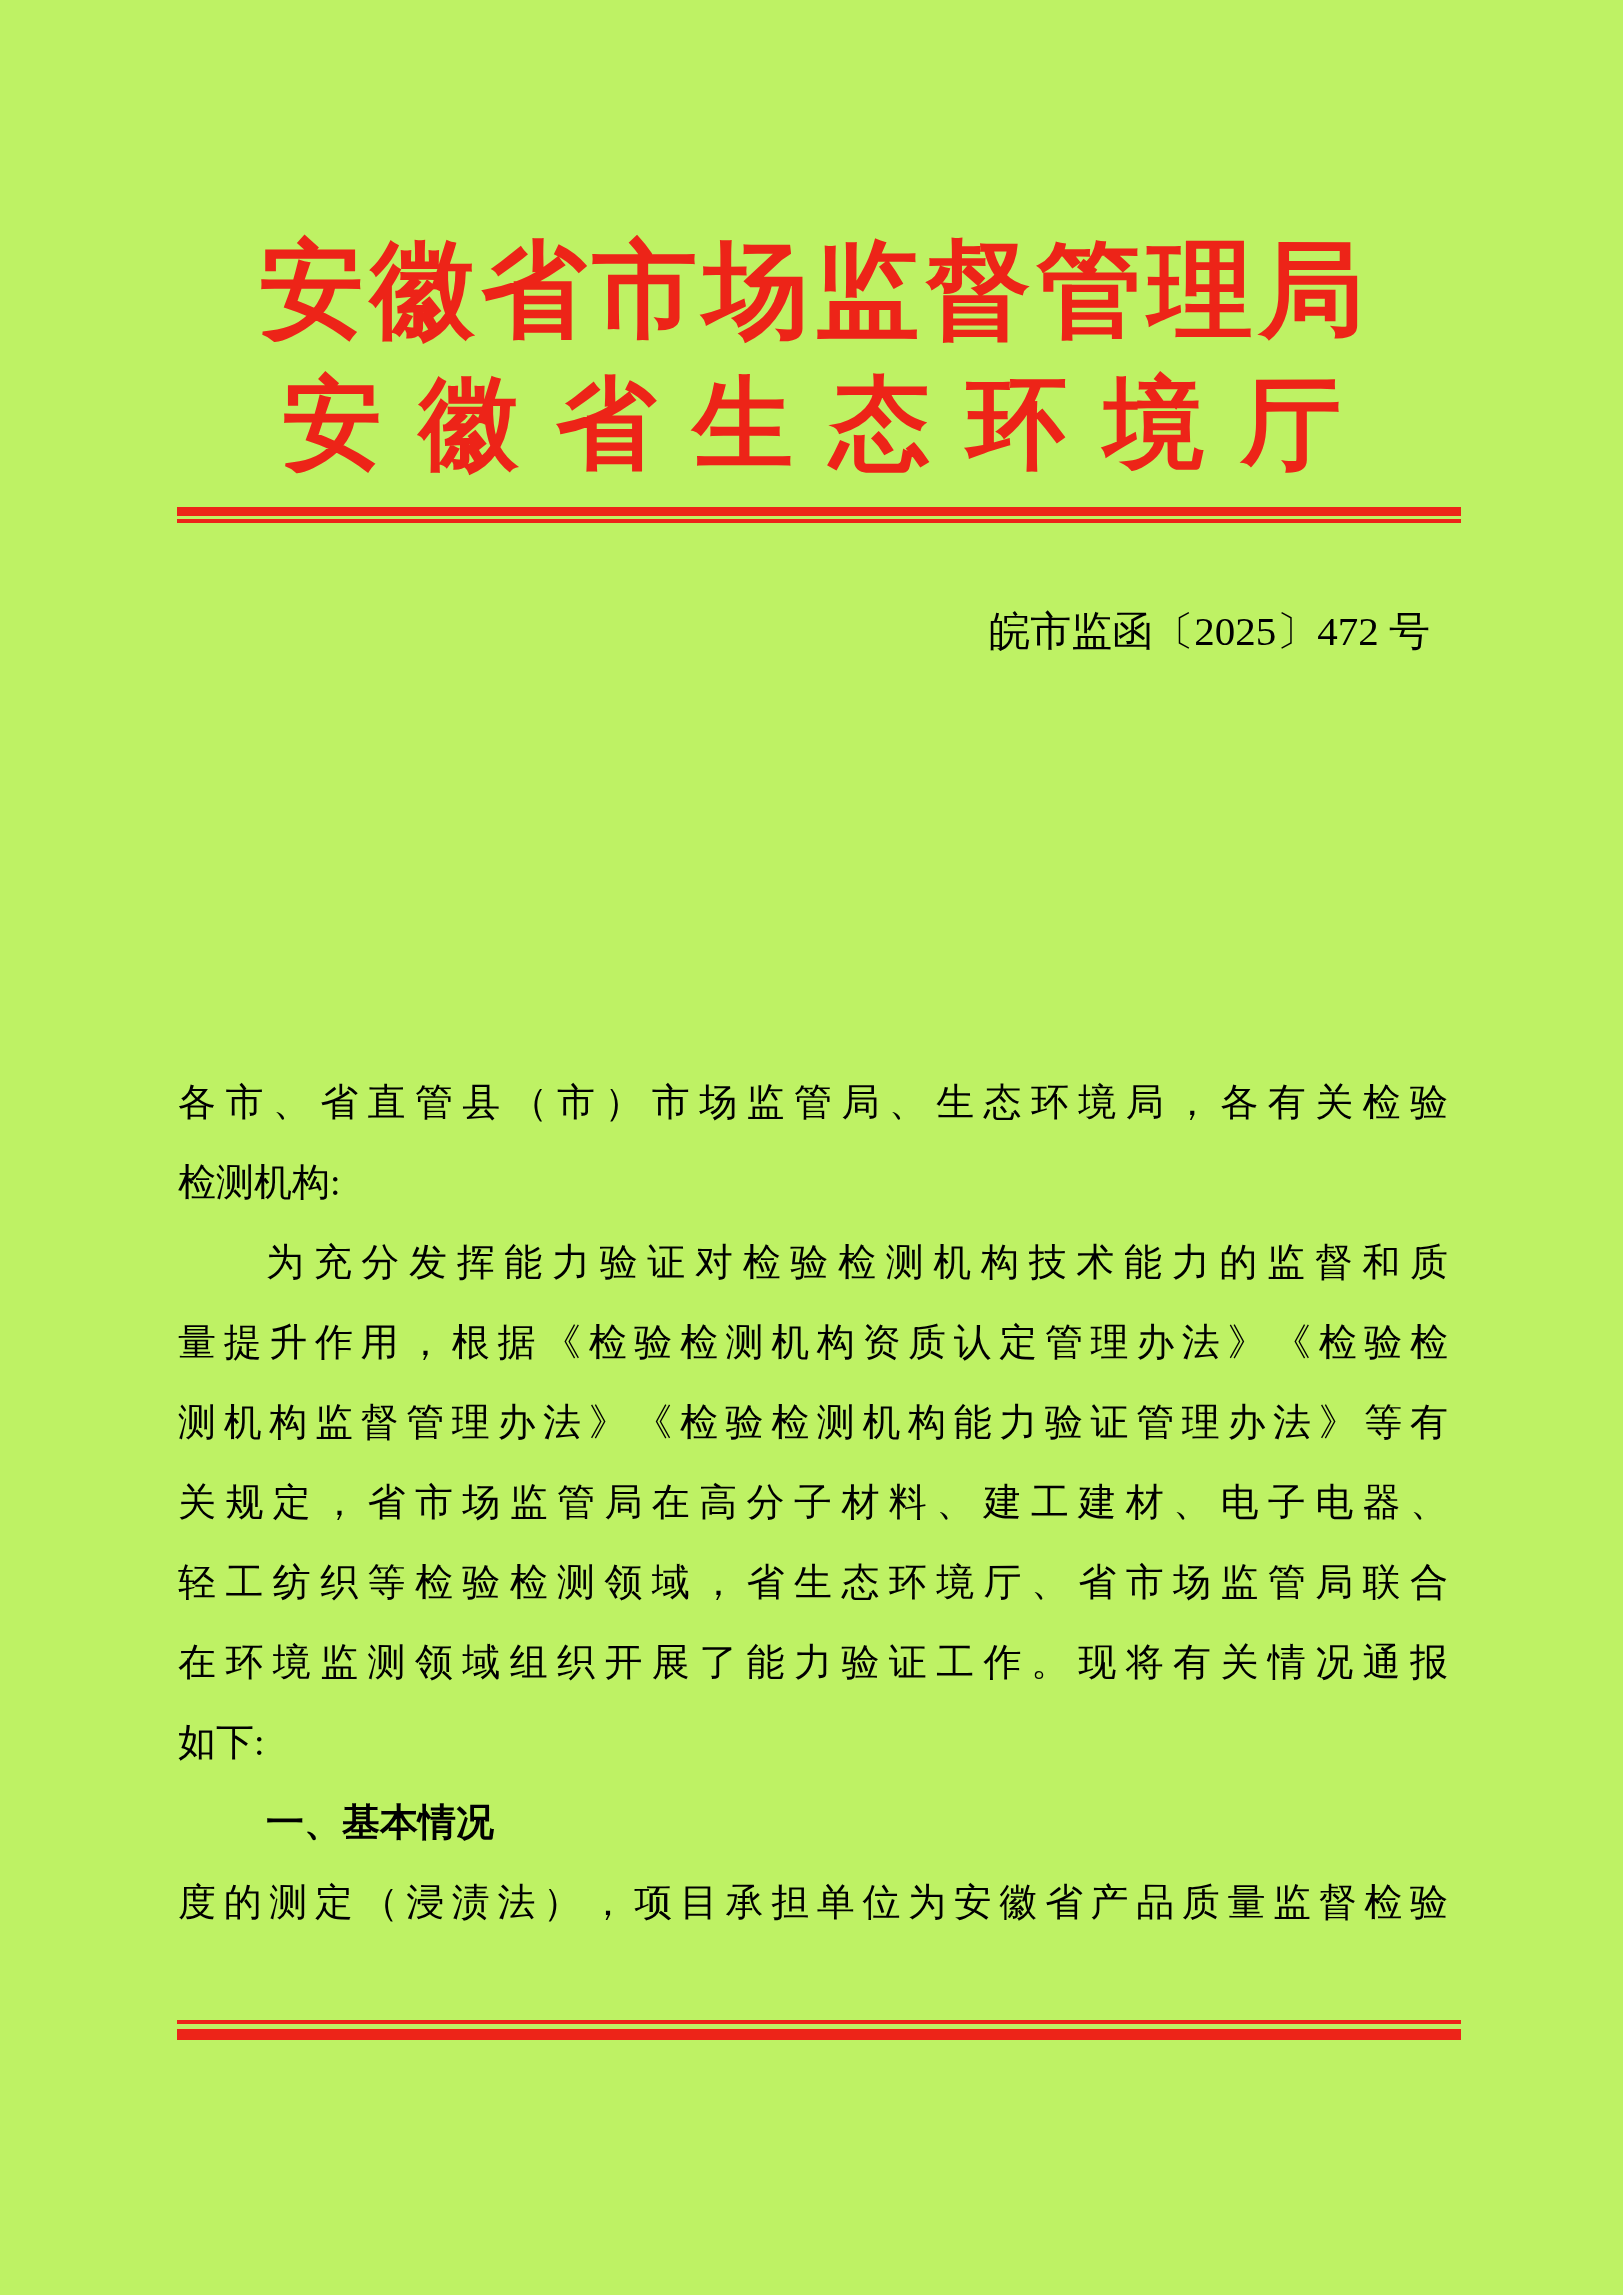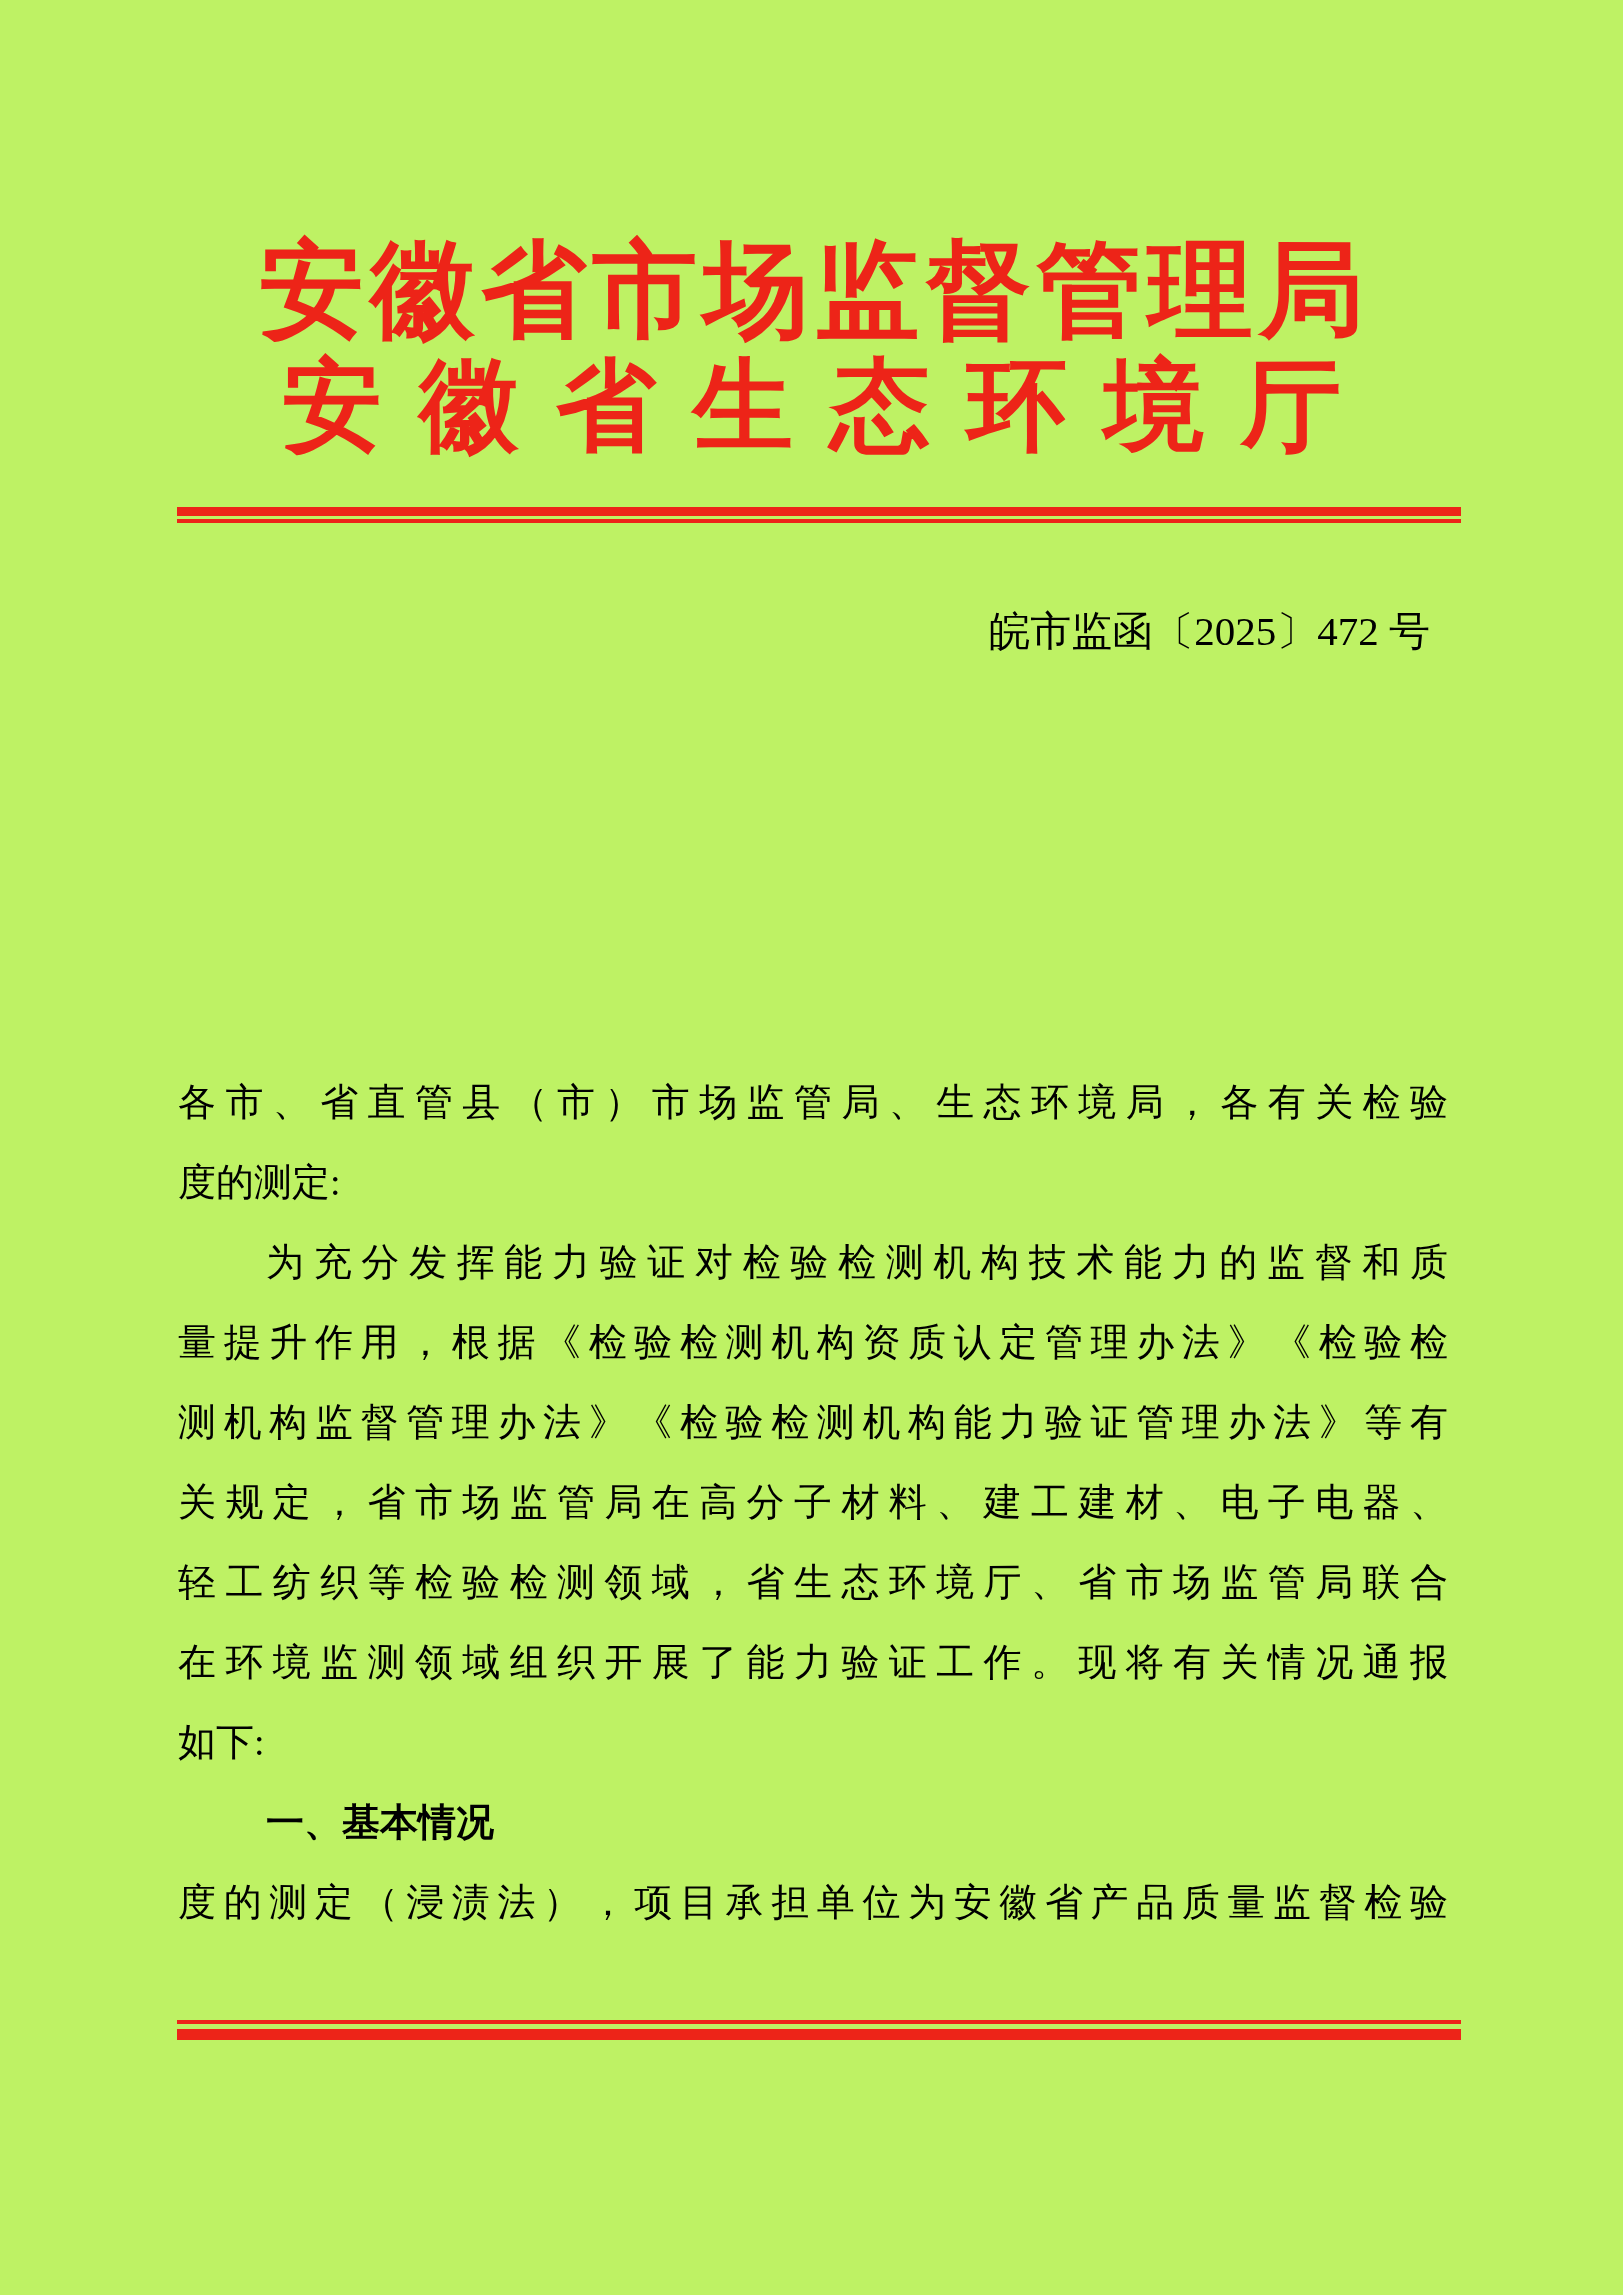--- a/index.html
+++ b/index.html
@@ -28,21 +28,21 @@
     line-height: 1;
     white-space: nowrap;
   }
   .org-line-1 {
     top: 238px;
     font-size: 105px;
     letter-spacing: 6.1px;
     text-indent: 6.1px;
   }
   .org-line-2 {
-    top: 357px;
+    top: 375px;
     font-size: 100px;
     letter-spacing: 37px;
     text-indent: 37px;
   }
 
   
   .rule {
     position: absolute;
     left: 177px;
     width: 1284px;
@@ -111,21 +111,21 @@
   <div class="org-line org-line-2">安徽省生态环境厅</div>
 
   <div class="rule rule-top-thick"></div>
   <div class="rule rule-top-thin"></div>
 
   <div class="doc-number">皖市监函〔2025〕472 号</div>
 
 
   <div class="body-text">
     <div class="body-line justify">各市、省直管县（市）市场监管局、生态环境局，各有关检验</div>
-    <div class="body-line">度的测定:</div>
+    <div class="body-line">检测机构:</div>
     <div class="body-line justify indent">为充分发挥能力验证对检验检测机构技术能力的监督和质</div>
     <div class="body-line justify">量提升作用，根据《检验检测机构资质认定管理办法》《检验检</div>
     <div class="body-line justify">测机构监督管理办法》《检验检测机构能力验证管理办法》等有</div>
     <div class="body-line justify">关规定，省市场监管局在高分子材料、建工建材、电子电器、</div>
     <div class="body-line justify">轻工纺织等检验检测领域，省生态环境厅、省市场监管局联合</div>
     <div class="body-line justify">在环境监测领域组织开展了能力验证工作。现将有关情况通报</div>
     <div class="body-line">如下:</div>
     <div class="body-line heading indent">一、基本情况</div>
     <div class="body-line justify">度的测定（浸渍法），项目承担单位为安徽省产品质量监督检验</div>
   </div>

